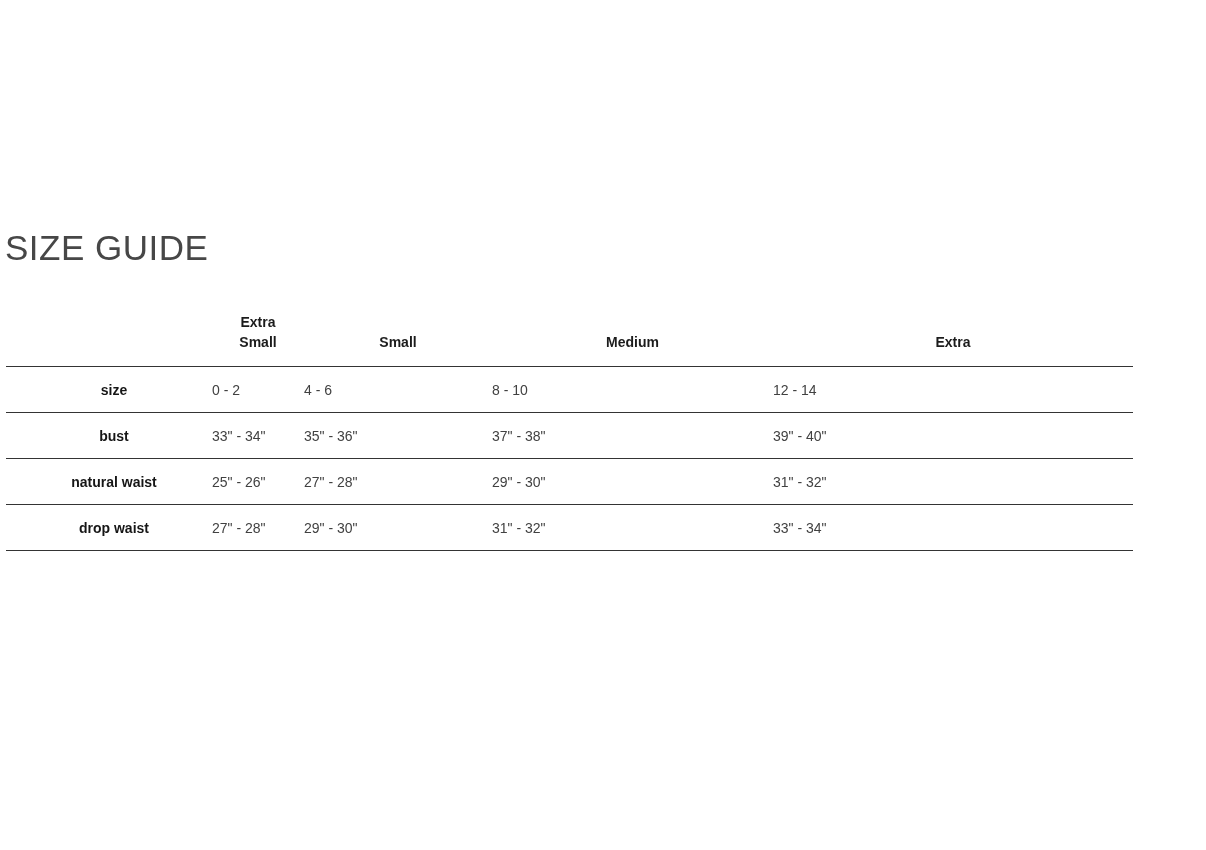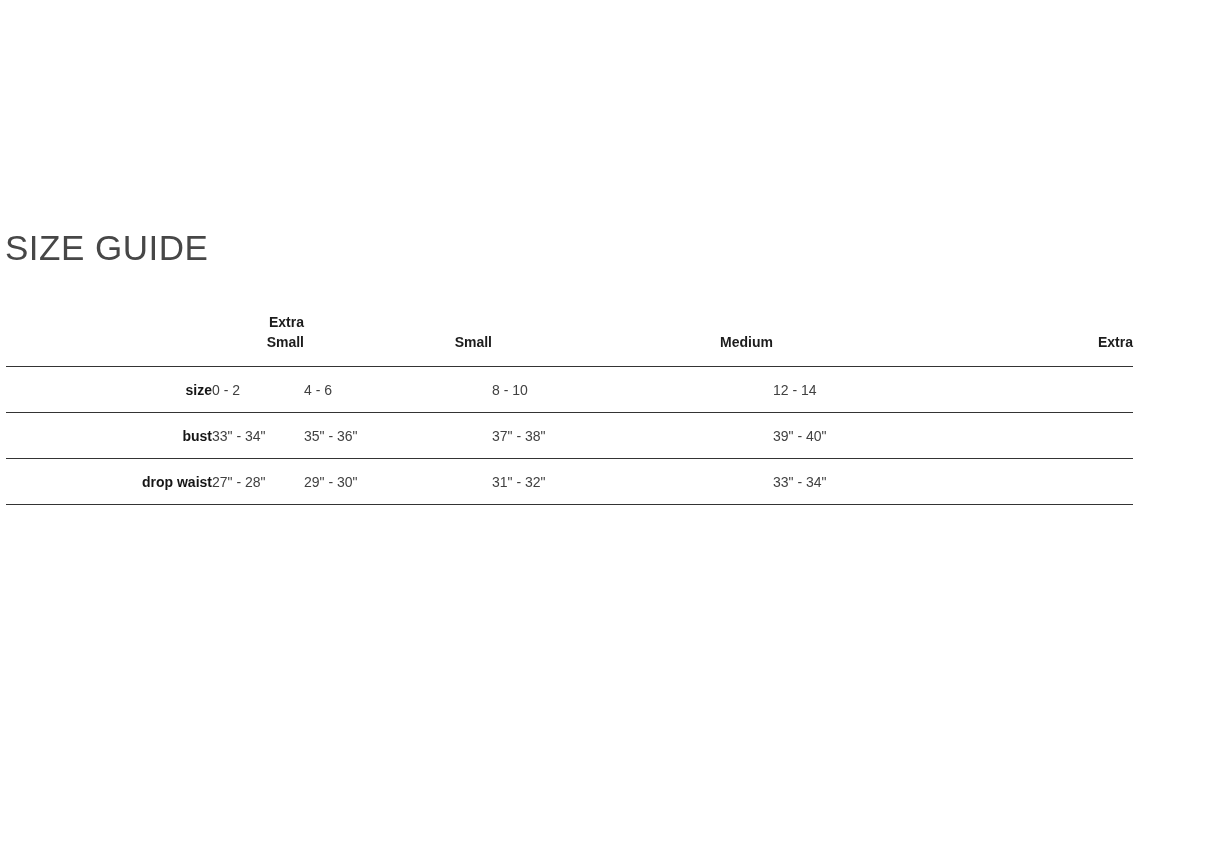--- a/index.html
+++ b/index.html
@@ -36,35 +36,35 @@
   }
 
   col.c-label  { width: 206px; }
   col.c-xs     { width: 92px;  }
   col.c-s      { width: 188px; }
   col.c-m      { width: 281px; }
   col.c-l      { width: 360px; }
 
   thead th {
     vertical-align: bottom;
-    text-align: right;
+    text-align: center;
     font-size: 14px;
     font-weight: 700;
     line-height: 20px;
     color: #1c1c1c;
     padding: 0 0 14px 0;
     white-space: pre-line;
     border-bottom: 1.6px solid #343434;
   }
   thead th.first { padding-left: 10px; }
 
   tbody tr { height: 46px; }
 
   tbody th {
-    text-align: right;
+    text-align: center;
     vertical-align: middle;
     font-size: 14px;
     font-weight: 700;
     color: #161616;
     padding-left: 10px;
     border-bottom: 1.6px solid #343434;
   }
 
   tbody td {
     vertical-align: middle;
@@ -109,20 +109,27 @@
         <td>12 - 14</td>
       </tr>
       <tr>
         <th>bust</th>
         <td>33" - 34"</td>
         <td>35" - 36"</td>
         <td>37" - 38"</td>
         <td>39" - 40"</td>
       </tr>
       <tr>
+        <th>natural waist</th>
+        <td>25" - 26"</td>
+        <td>27" - 28"</td>
+        <td>29" - 30"</td>
+        <td>31" - 32"</td>
+      </tr>
+      <tr>
         <th>drop waist</th>
         <td>27" - 28"</td>
         <td>29" - 30"</td>
         <td>31" - 32"</td>
         <td>33" - 34"</td>
       </tr>
     </tbody>
   </table>
 
 </div>

